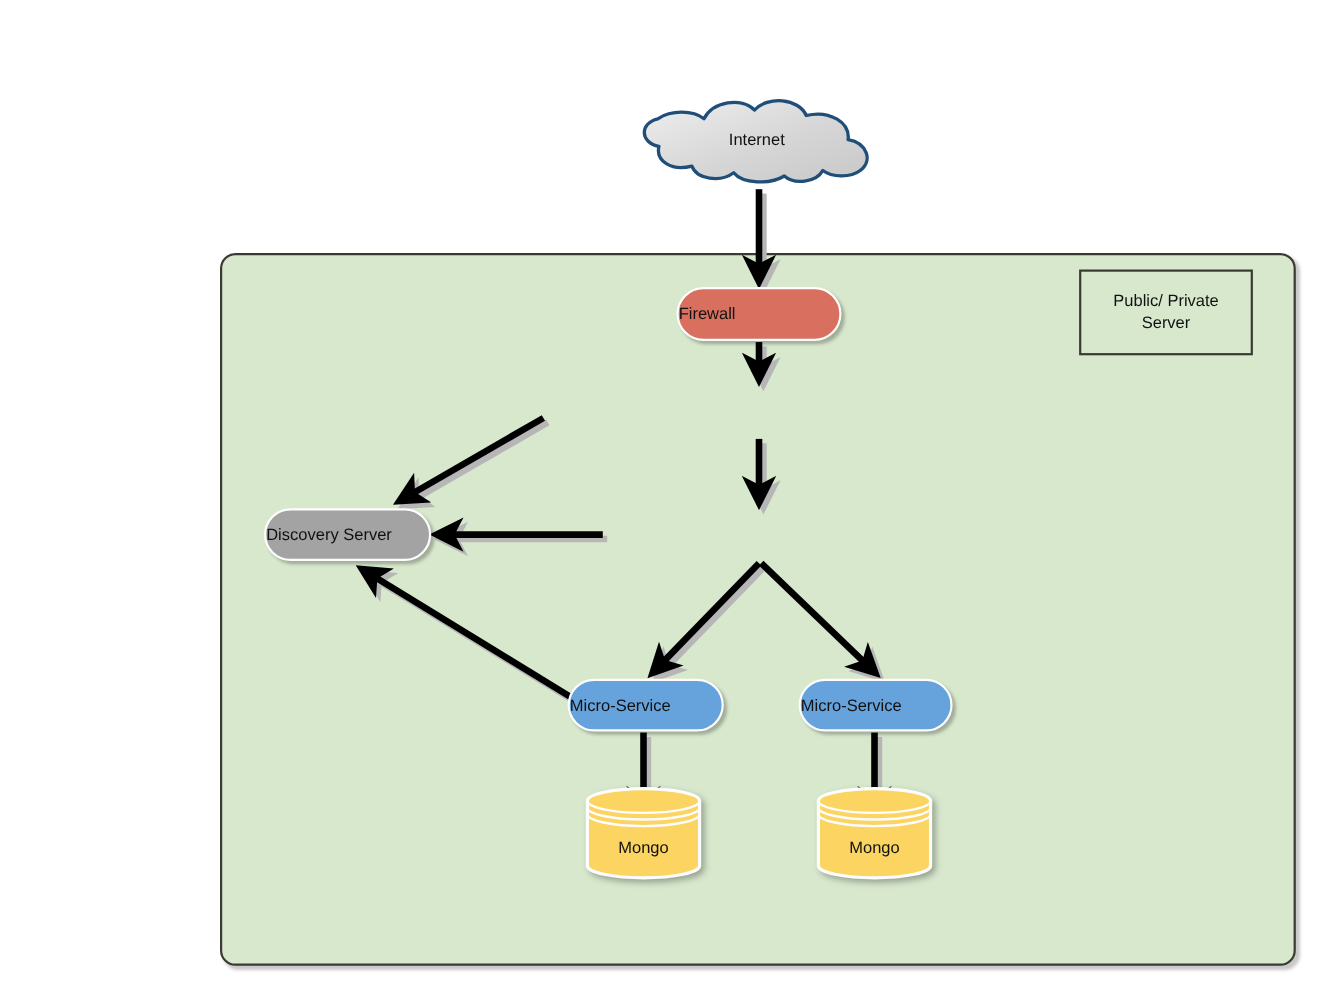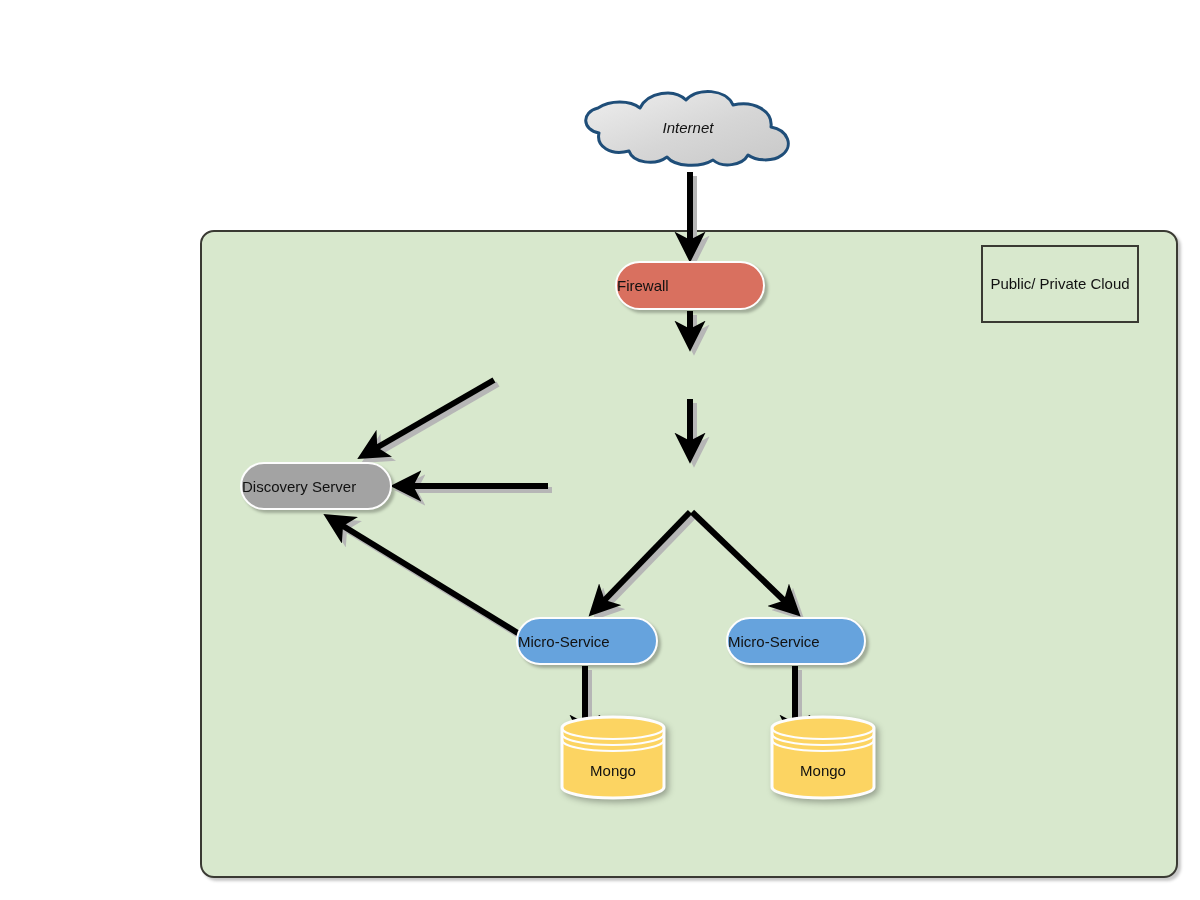--- a/index.html
+++ b/index.html
@@ -91,21 +91,20 @@
   .node.light-edge {
     border: 2px solid #fdfdfd;
     box-shadow: 3px 3px 3px rgba(0,0,0,0.26);
   }
 
   
   .cylinder {
     position: absolute;
     z-index: 5;
     filter: drop-shadow(3px 3px 3px rgba(0,0,0,0.3));
-    margin-left: 28px;
   }
   .cylinder svg { display: block; }
   .cyl-label {
     position: absolute;
     left: 0;
     width: 100%;
     text-align: center;
     font-size: 15px;
     color: #111111;
   }
@@ -116,32 +115,31 @@
     z-index: 5;
   }
   .cloud-shape svg { display: block; }
   .cloud-label {
     position: absolute;
     left: 0;
     width: 100%;
     text-align: center;
     font-size: 15px;
     color: #111111;
-    font-style: italic;
   }
 </style>
 </head>
 <body>
 
 <div id="canvas">
 
   <div class="cloud-region" style="left: 200px; top: 230px; width: 978px; height: 648px; background: rgb(216, 232, 205); border-color: rgb(58, 58, 51);"></div>
 
   <div class="legend-box" style="left: 981px; top: 245px; width: 158px; height: 78px;">
-    <span>Public/ Private Cloud</span>
+    <span>Public/ Private Server</span>
   </div>
 
   <svg id="edges" viewBox="0 0 1200 900">
     <defs>
       <marker id="arrowhead" markerWidth="5.2" markerHeight="5.2" refX="3.9" refY="2.6" orient="auto" markerUnits="strokeWidth">
         <path d="M0,0 L5.2,2.6 L0,5.2 L1.35,2.6 Z" fill="#000000"></path>
       </marker>
       <marker id="arrowhead-shadow" markerWidth="5.2" markerHeight="5.2" refX="3.9" refY="2.6" orient="auto" markerUnits="strokeWidth">
         <path d="M0,0 L5.2,2.6 L0,5.2 L1.35,2.6 Z" fill="#b6b6b6"></path>
       </marker>

